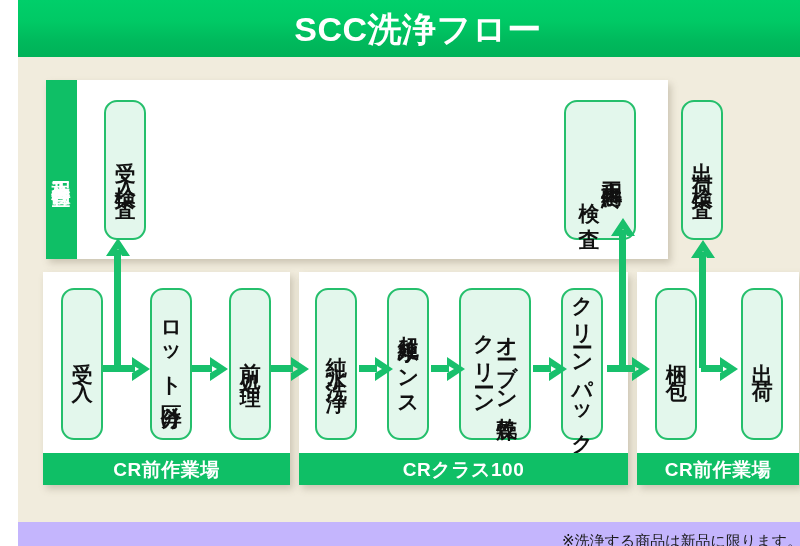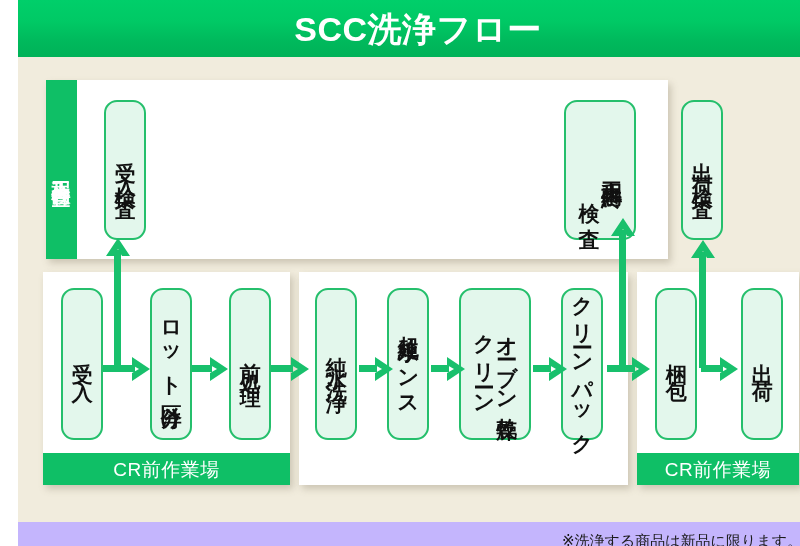--- a/index.html
+++ b/index.html
@@ -89,21 +89,21 @@
     background: #ffffff;
     box-shadow: 3px 4px 7px rgba(120,110,85,0.30);
   }
   .group-footer {
     position: absolute; left: 0; bottom: 0;
     width: 100%; height: 32px;
     background: #0fbf66;
     display: flex; align-items: center; justify-content: center;
   }
   .group-footer span {
-    color: #ffffff; font-size: 19px; font-weight: normal;
+    color: #ffffff; font-size: 19px; font-weight: bold;
     letter-spacing: 0.5px; white-space: nowrap; line-height: 1;
   }
   
   .arrow-r { position: absolute; }
   .arrow-u { position: absolute; }
   
   .conn { position: absolute; background: #18c06c; }
   
   .footnote {
     position: absolute; right: 16px; top: 532px;
@@ -162,20 +162,23 @@
     <div class="rbox" style="left:88px; top:16px; width:42px; height:152px;">
       <div class="col">超純水リンス</div>
     </div>
     <div class="rbox two" style="left:160px; top:16px; width:72px; height:152px;">
       <div class="col">オーブン乾燥</div>
       <div class="col" style="letter-spacing:4px;">クリーン</div>
     </div>
     <div class="rbox" style="left:262px; top:16px; width:42px; height:152px;">
       <div class="col">クリーンパック</div>
     </div>
+    <div class="group-footer">
+      <span>CRクラス100</span>
+    </div>
   </div>
 
   <div class="group" style="left:619px; top:272px; width:162px; height:213px;">
     <div class="rbox spread2" style="left:18px; top:16px; width:42px; height:152px;">
       <div class="col">梱包</div>
     </div>
     <div class="rbox spread2" style="left:104px; top:16px; width:42px; height:152px;">
       <div class="col">出荷</div>
     </div>
     <div class="group-footer">

